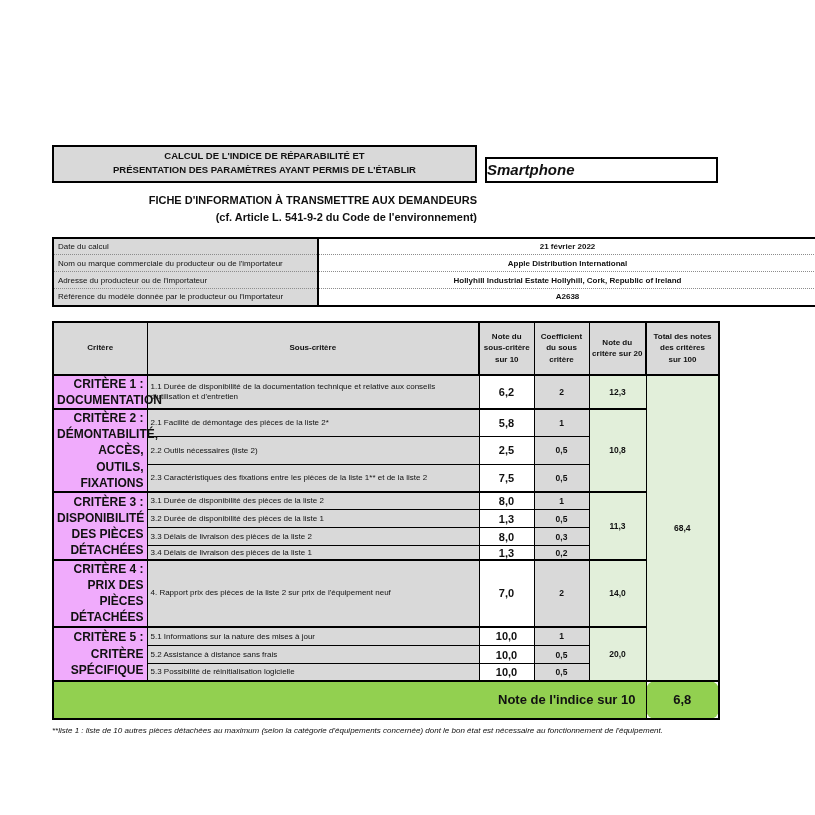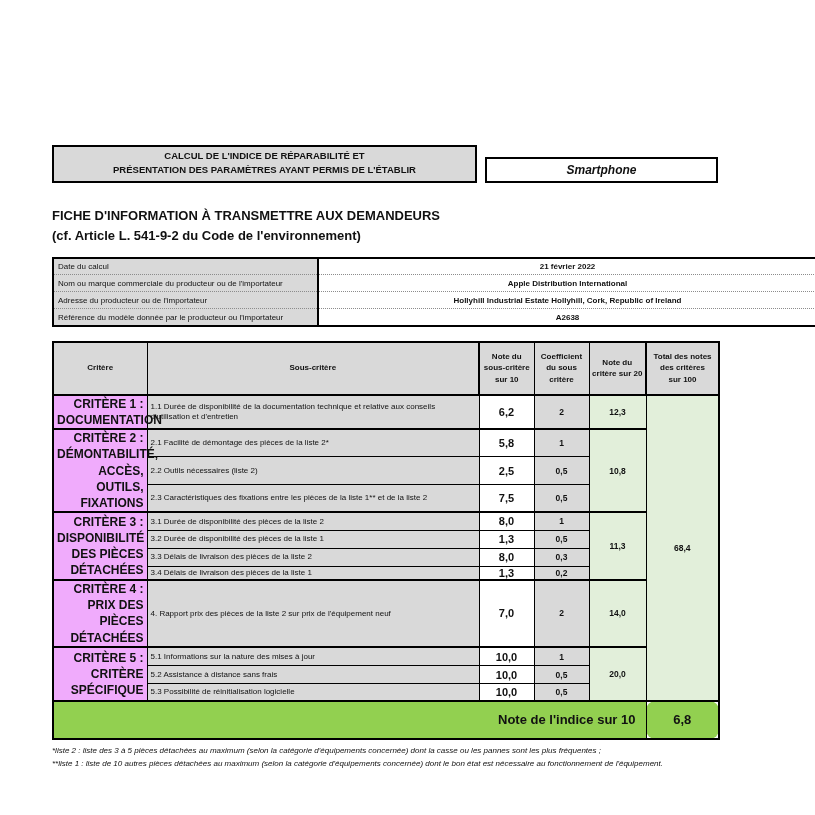--- a/index.html
+++ b/index.html
@@ -10,25 +10,25 @@
 
   
   .header-row { display: flex; gap: 8px; }
   .title-box {
     width: 425px; background: #d9d9d9; border: 2px solid #000;
     text-align: center; padding: 2px 0 3px 0;
     font-weight: bold; font-size: 9.5px; line-height: 1.5;
   }
   .product-box {
     flex: 1; border: 2px solid #000; background: #fff;
-    display: flex; align-items: center; justify-content: center;
-    font-weight: bold; font-style: italic; font-size: 12px; margin-top: 12px;
+    display: flex; align-items: center; 
+    font-weight: bold; font-style: italic; font-size: 15px; margin-top: 12px;
   }
-  .subtitle { width: 425px; text-align: left; margin-top: 23px;
-    font-weight: bold; font-size: 13px; line-height: 1.55; }
+  .subtitle { width: 425px; text-align: right; margin-top: 9px;
+    font-weight: bold; font-size: 11px; line-height: 1.55; }
 
   
   table.info { border-collapse: collapse; width: 766px; margin-top: 11px;
     border: 2px solid #000; table-layout: fixed; }
   table.info td { height: 17px; font-size: 8px; vertical-align: middle; }
   td.ilabel { width: 265px; background: #d9d9d9; padding: 1px 4px; }
   td.ival   { font-weight: bold; text-align: center; border-left: 2px solid #000; }
   table.info tr + tr td { border-top: 1px dotted #8c8c8c; }
 
   
@@ -207,17 +207,16 @@
       </tr>
 
       <tr class="idx">
         <td class="idx-label" colspan="5">Note de l'indice sur 10</td>
         <td class="idx-val">6,8</td>
       </tr>
     </tbody>
   </table>
 
   <div class="footnotes">
-    <div>*liste 2 : liste des 3 à 5 pièces détachées au maximum (selon la catégorie d'équipements concernée) dont la casse ou les pannes sont les plus fréquentes ;</div>
     <div>**liste 1 : liste de 10 autres pièces détachées au maximum (selon la catégorie d'équipements concernée) dont le bon état est nécessaire au fonctionnement de l'équipement.</div>
   </div>
 
 </div>
 
 </body></html>

